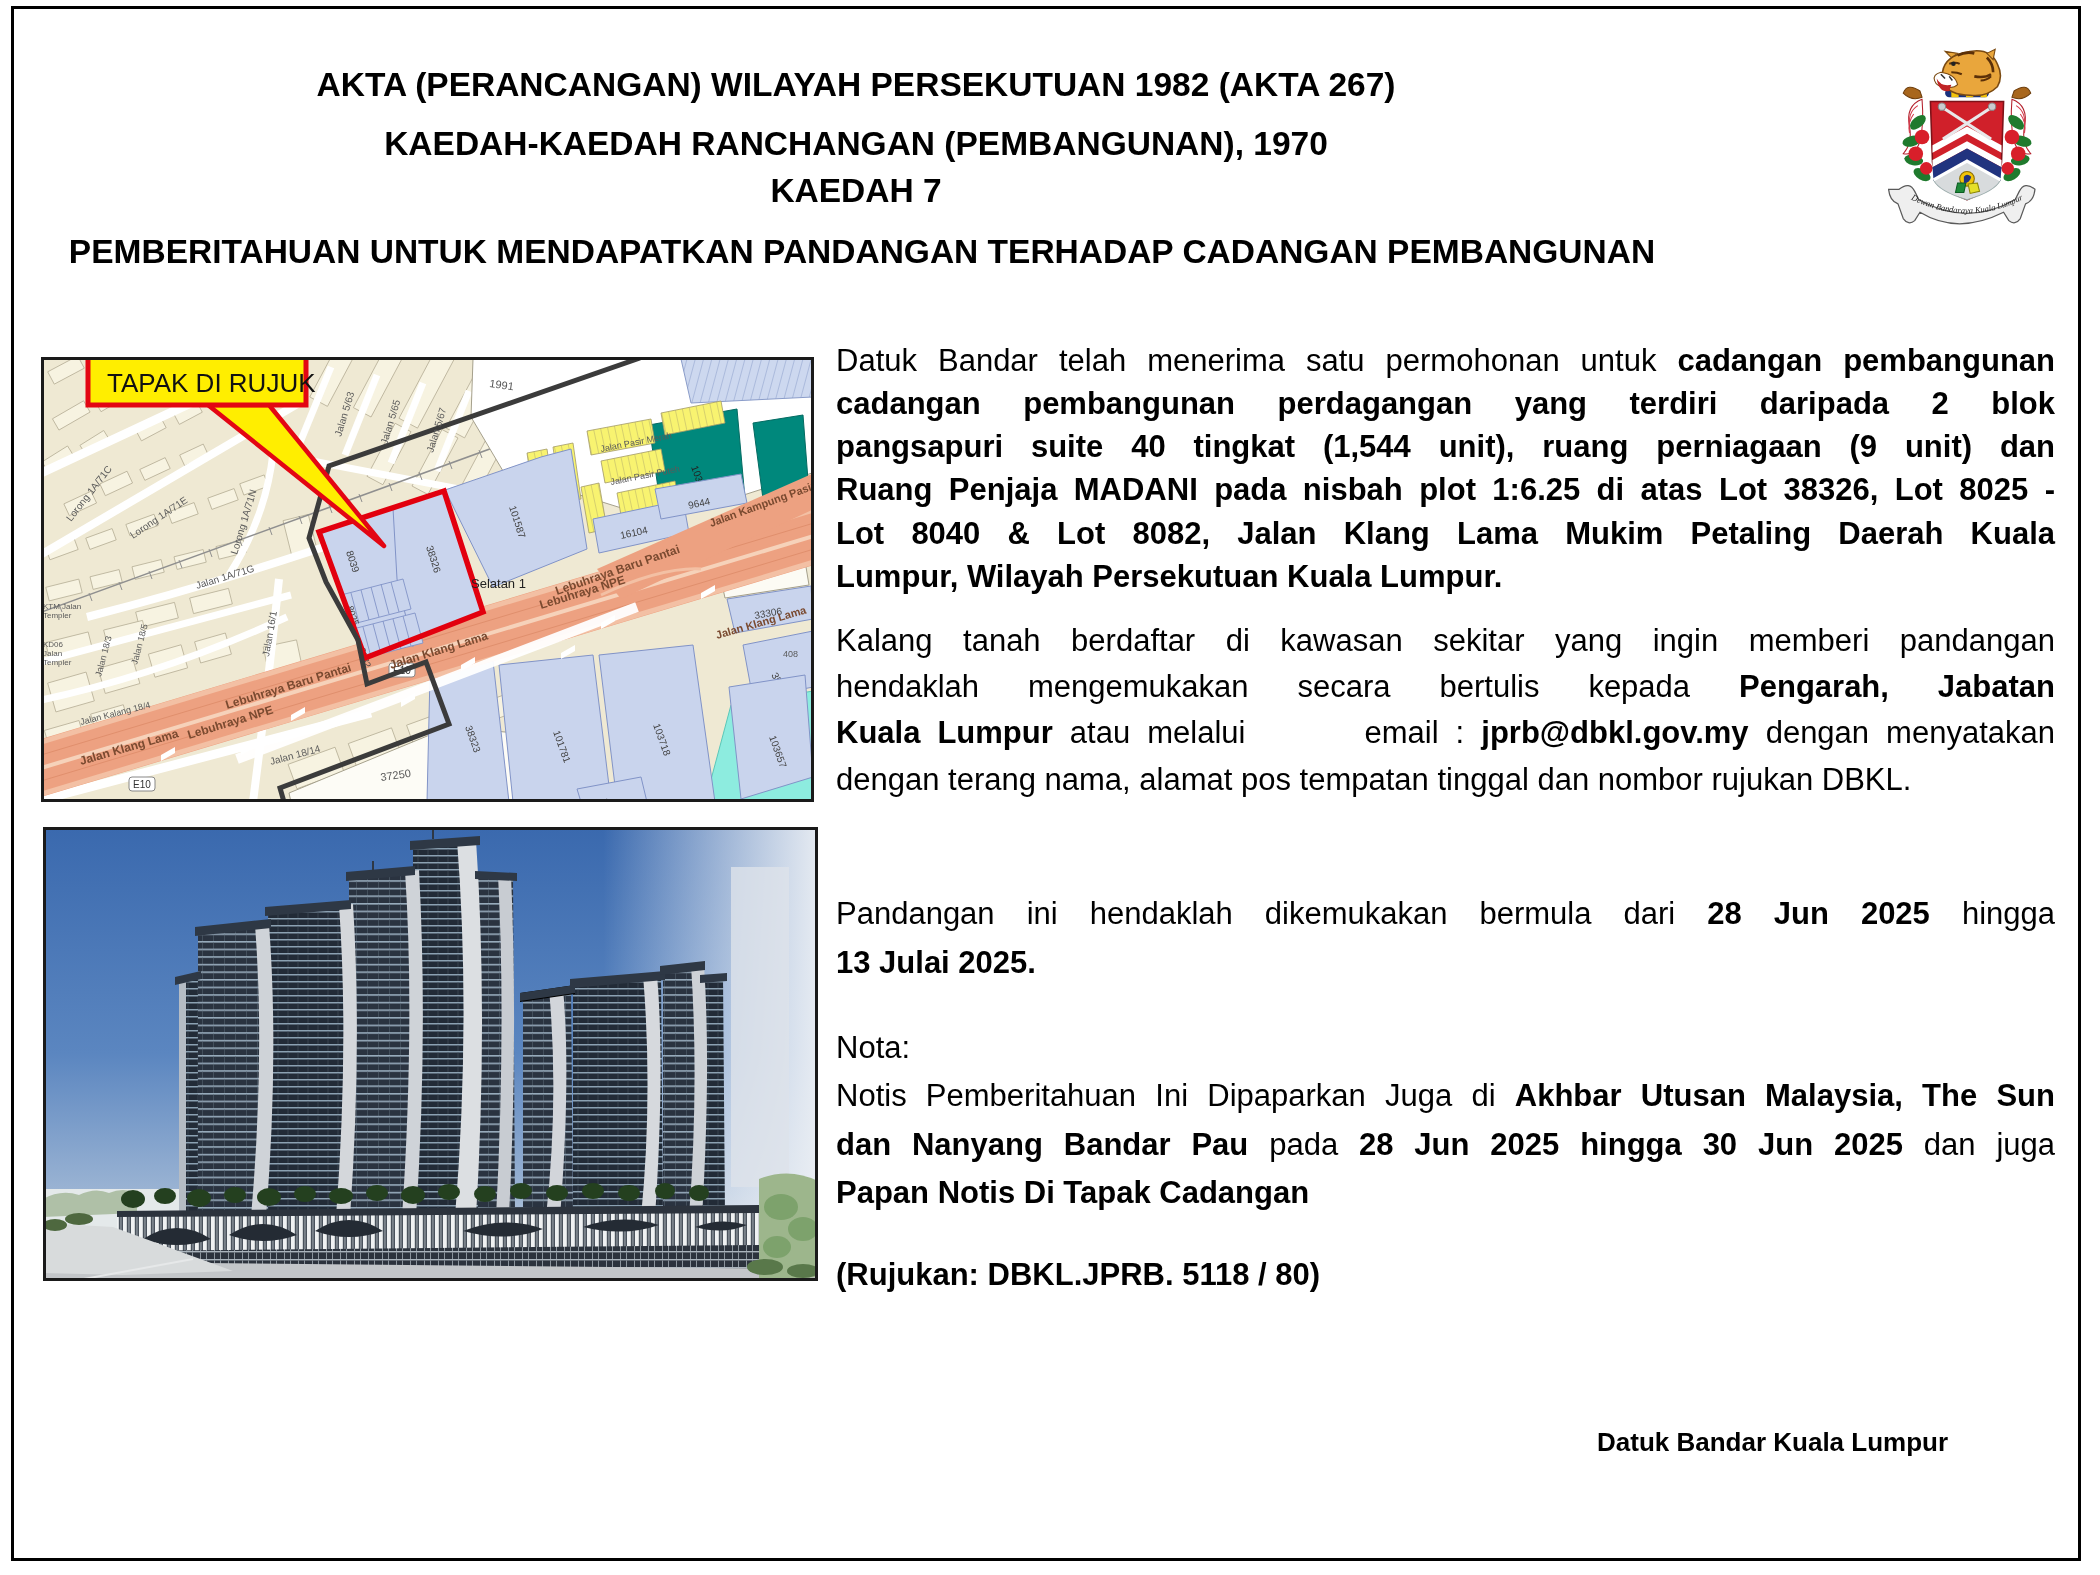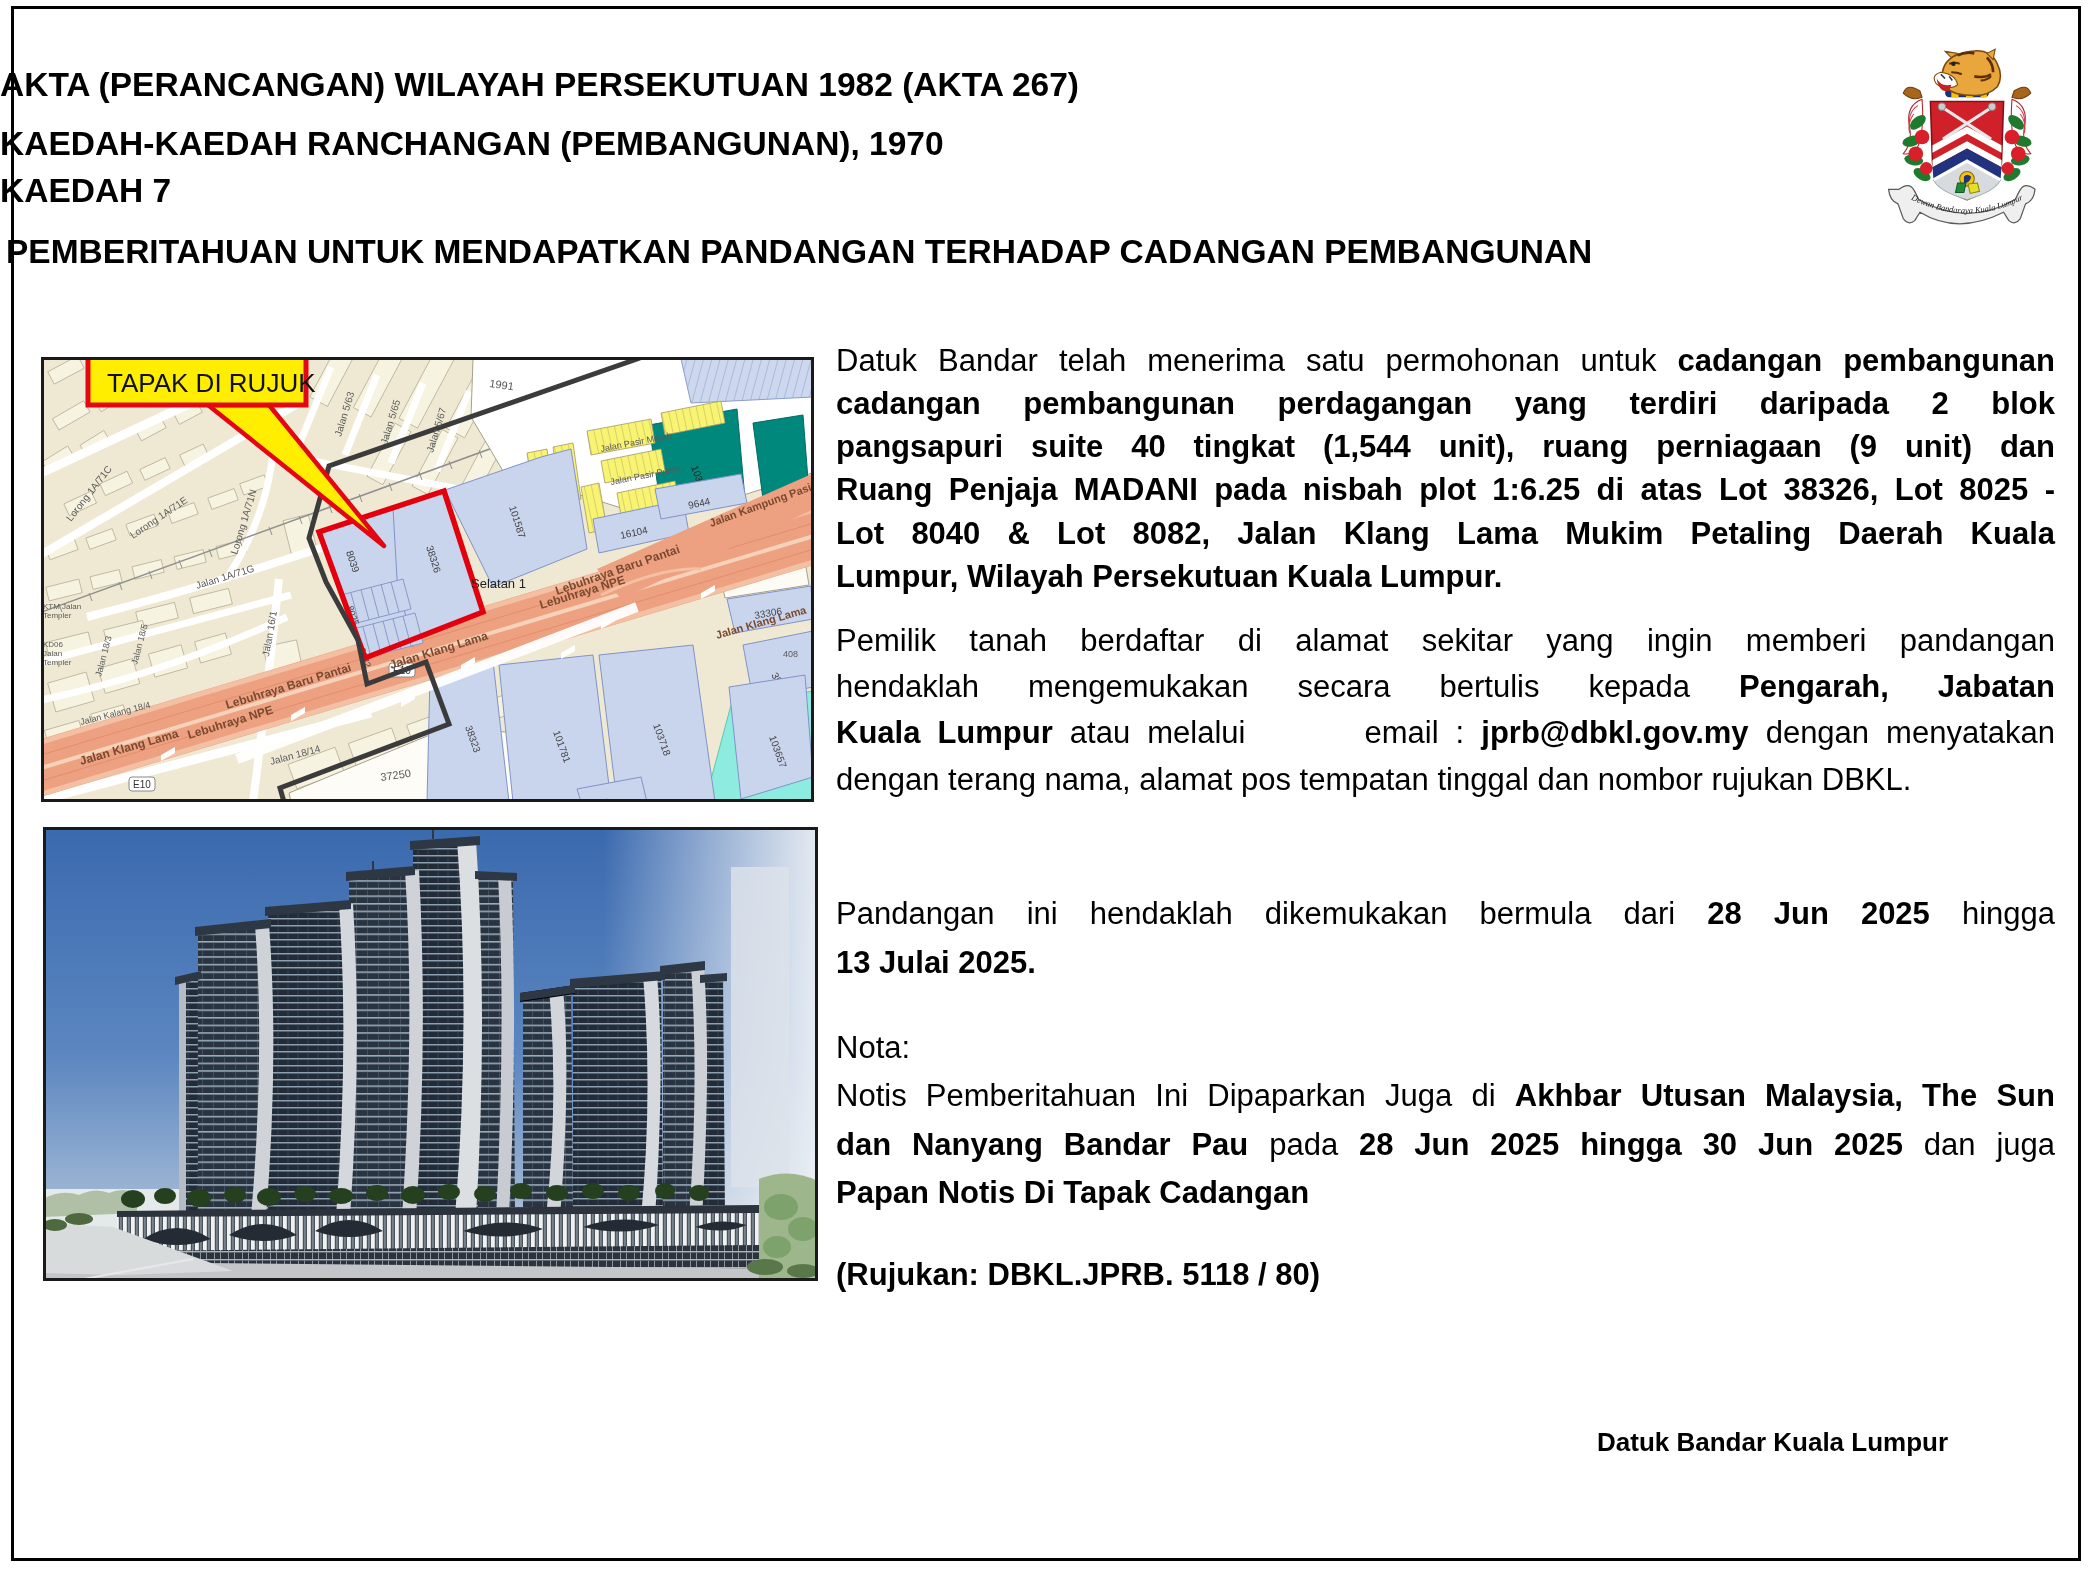--- a/index.html
+++ b/index.html
@@ -1,18 +1,18 @@
 <!DOCTYPE html>
 <html><head>
 <meta charset="utf-8">
 <style>
 html,body{margin:0;padding:0;}
 body{width:2100px;height:1575px;background:#ffffff;font-family:"Liberation Sans",sans-serif;position:relative;overflow:hidden;}
 .abs{position:absolute;}
-.tl{font-weight:bold;font-size:33.5px;line-height:40px;width:1712px;color:#000;}
+.tl{font-weight:bold;font-size:33.5px;line-height:40px;width:1712px;text-align:center;color:#000;}
 .bl{font-size:31px;color:#000;width:1219px;left:836px;}
 .j{text-align:justify;text-align-last:justify;}
 b{font-weight:bold;}
 </style>
 </head>
 <body>
 
 <div class="abs" style="left:11px;top:6px;width:2064px;height:1549px;border:3px solid #000;"></div>
 
 <div class="abs tl" style="top:64.8px;">AKTA (PERANCANGAN) WILAYAH PERSEKUTUAN 1982 (AKTA 267)</div>
@@ -525,21 +525,21 @@
 <div class="abs bl" style="top:338.6px;line-height:43.25px;">
 <div class="j">Datuk Bandar telah menerima satu permohonan untuk <b>cadangan pembangunan</b></div>
 <div class="j"><b>cadangan pembangunan perdagangan yang terdiri daripada 2 blok</b></div>
 <div class="j"><b>pangsapuri suite 40 tingkat (1,544 unit), ruang perniagaan (9 unit) dan</b></div>
 <div class="j"><b>Ruang Penjaja MADANI pada nisbah plot 1:6.25 di atas Lot 38326, Lot 8025 -</b></div>
 <div class="j"><b>Lot 8040 &amp; Lot 8082, Jalan Klang Lama Mukim Petaling Daerah Kuala</b></div>
 <div><b>Lumpur, Wilayah Persekutuan Kuala Lumpur.</b></div>
 </div>
 
 <div class="abs bl" style="top:617.9px;line-height:46.3px;">
-<div class="j">Pemilik tanah berdaftar di alamat sekitar yang ingin memberi pandangan</div>
+<div class="j">Kalang tanah berdaftar di kawasan sekitar yang ingin memberi pandangan</div>
 <div class="j">hendaklah mengemukakan secara bertulis kepada <b>Pengarah, Jabatan</b></div>
 <div class="j"><b>Kuala Lumpur</b> atau melalui&nbsp;&nbsp;&nbsp;&nbsp;&nbsp;&nbsp; email : <b>jprb@dbkl.gov.my</b> dengan menyatakan</div>
 <div>dengan terang nama, alamat pos tempatan tinggal dan nombor rujukan DBKL.</div>
 </div>
 
 <div class="abs bl" style="top:889.2px;line-height:49px;">
 <div class="j">Pandangan ini hendaklah dikemukakan bermula dari <b>28 Jun 2025</b> hingga</div>
 <div><b>13 Julai 2025.</b></div>
 </div>
 

